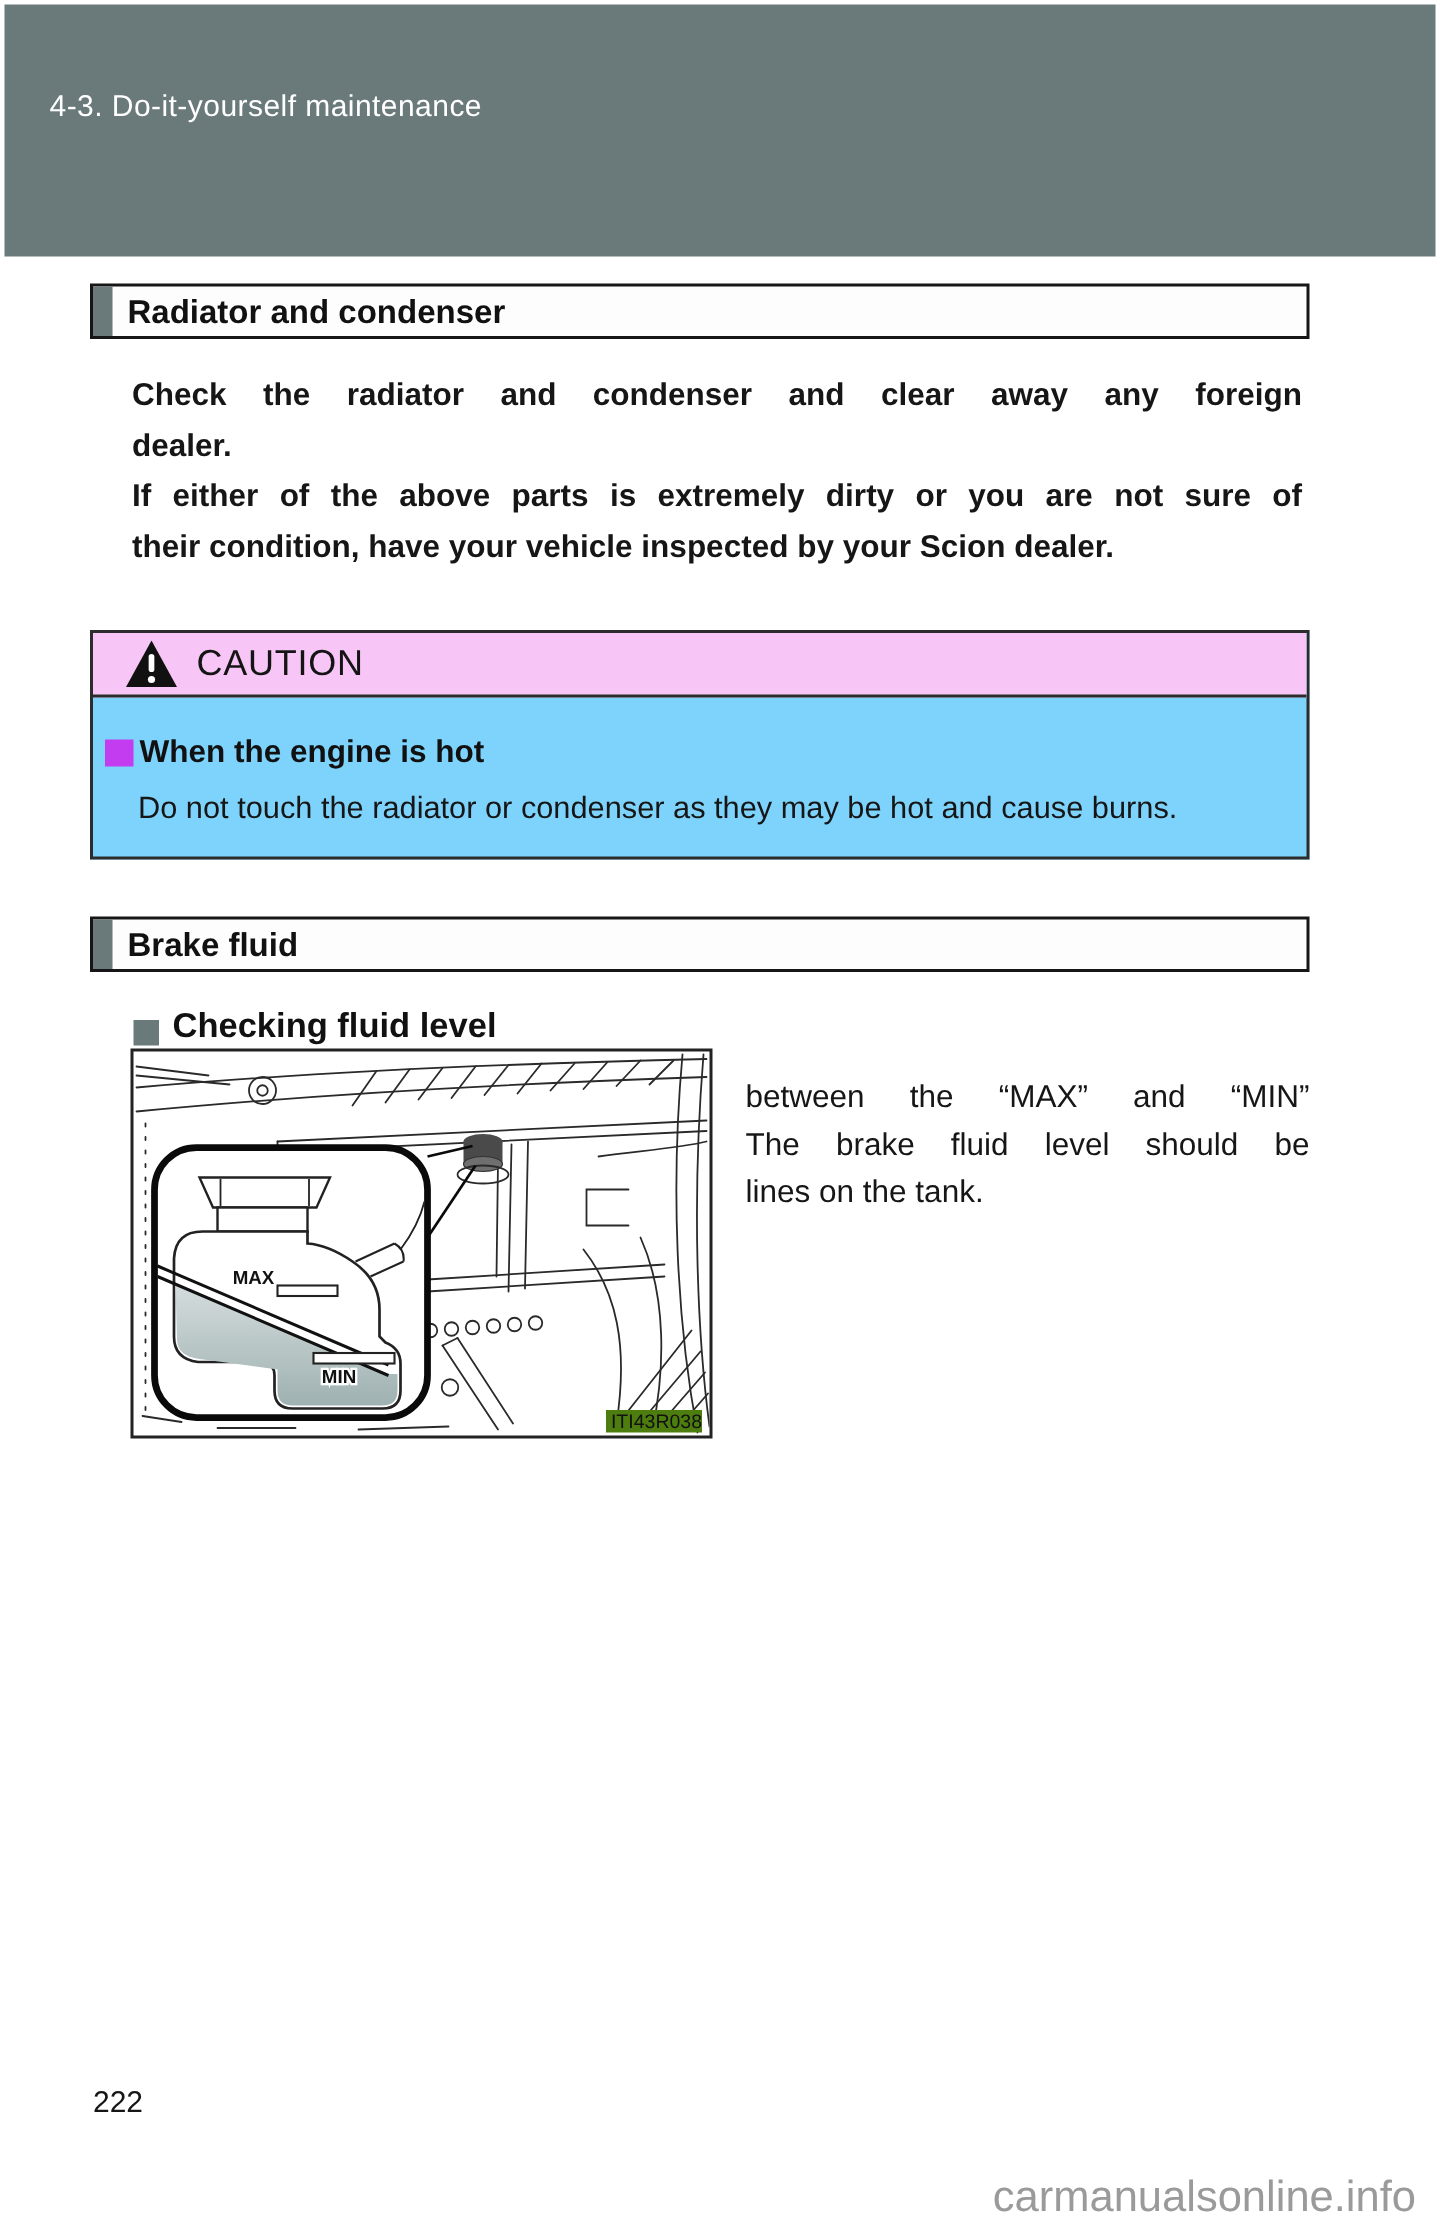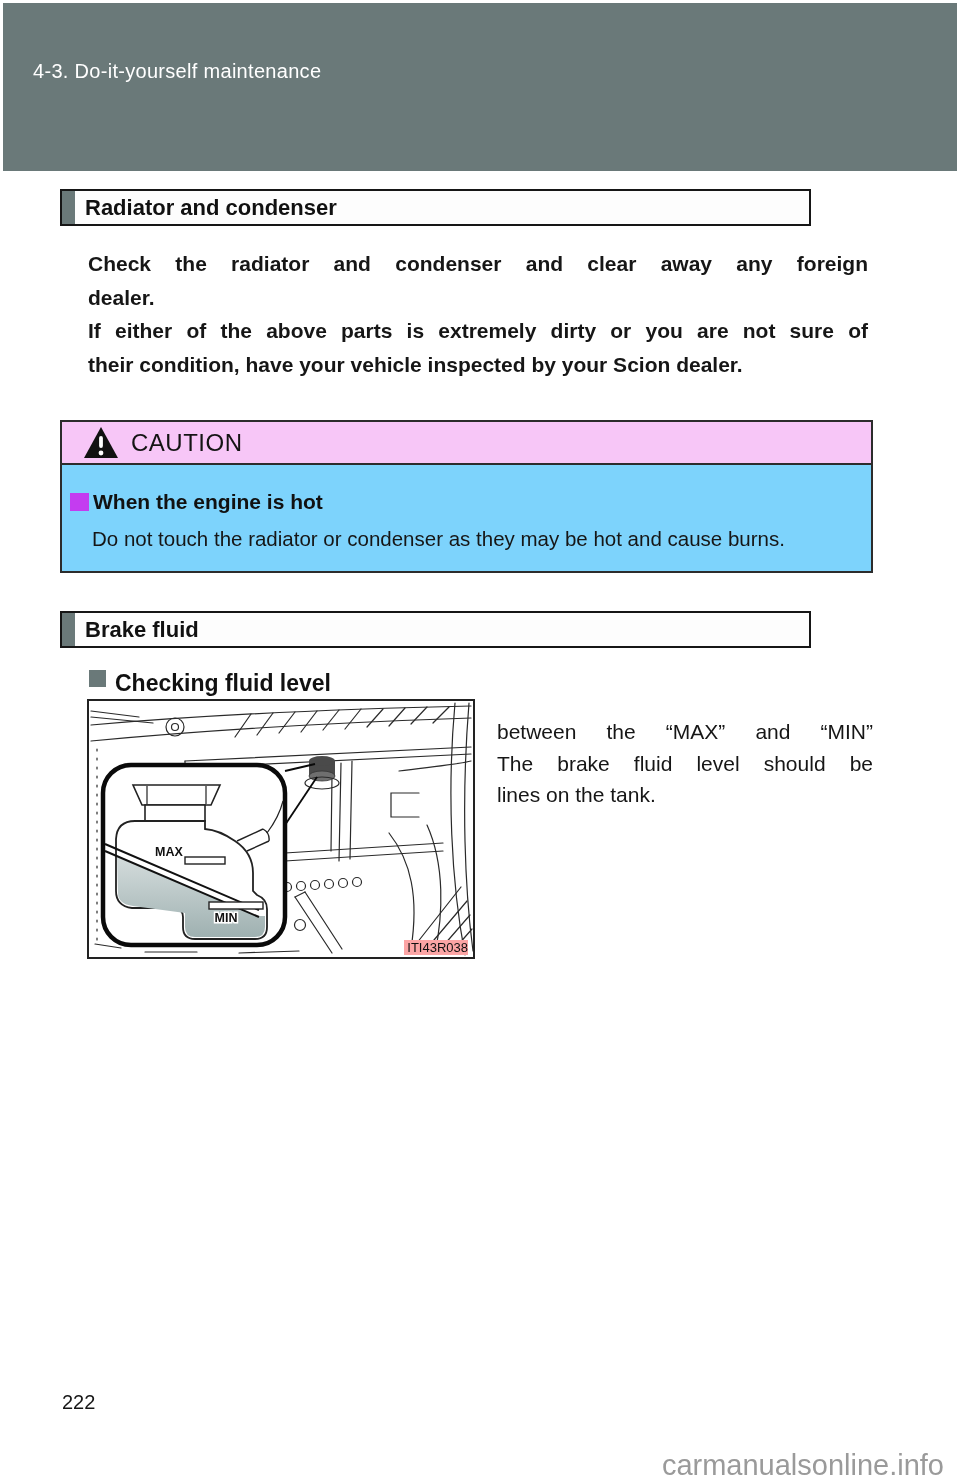--- a/index.html
+++ b/index.html
@@ -4,21 +4,21 @@
 <style>
   html,body{margin:0;padding:0;background:#fff;}
   .page{
     position:relative;width:960px;height:1484px;background:#ffffff;overflow:hidden;
     font-family:"Liberation Sans", sans-serif;color:#1a1a1a;
   }
   
   .banner{position:absolute;left:3px;top:3px;width:954px;height:168px;background:#6a7979;}
   .banner-title{position:absolute;left:30px;top:56px;font-size:20px;line-height:24px;color:#ffffff;letter-spacing:.3px;}
   
-  .sec-header{position:absolute;left:60px;width:751px;height:37px;box-sizing:border-box;
+  .sec-header{position:absolute;left:60px;width:813px;height:37px;box-sizing:border-box;
     background:#fdfdfd;border:2px solid #161616;display:flex;align-items:stretch;}
   .sec-accent{width:13px;background:#6a7979;flex:0 0 13px;}
   .sec-title{font-weight:bold;font-size:22px;align-self:center;padding-left:10px;color:#111;}
   #hdr-radiator{top:189px;}
   #hdr-brake{top:611px;}
   
   .body-text{position:absolute;left:88px;top:247px;width:780px;font-size:21px;line-height:33.5px;color:#161616;font-weight:bold;}
   .jline{text-align:justify;text-align-last:justify;}
   .lline{text-align:left;}
   
@@ -26,28 +26,28 @@
     border:2px solid #2c2c2c;background:#7dd3fc;}
   .caution-band{position:absolute;left:0;top:0;right:0;height:43px;background:#f7c6f7;
     border-bottom:2px solid #2c2c2c;display:flex;align-items:center;padding-left:22px;box-sizing:border-box;}
   .caution-tri{width:34px;height:31px;display:block;}
   .caution-title{font-size:24px;color:#141414;margin-left:13px;letter-spacing:.5px;}
   .caution-subrow{position:absolute;left:8px;top:68px;display:flex;align-items:center;}
   .bullet-magenta{width:19px;height:18px;background:#c43cf0;flex:0 0 19px;}
   .caution-subhead{font-size:21px;font-weight:bold;color:#111;margin-left:4px;}
   .caution-body-abs{position:absolute;left:30px;top:105px;font-size:20.5px;color:#161616;width:760px;}
   
-  .brake-sub{position:absolute;left:89px;top:670px;display:flex;align-items:flex-start;}
+  .brake-sub{position:absolute;left:89px;top:670px;display:flex;align-items:flex-end;}
   .bullet-green{width:17px;height:17px;background:#6a7979;flex:0 0 17px;}
   .brake-sub-label{font-size:23px;font-weight:bold;color:#111;margin-left:9px;}
   
   .figure{position:absolute;left:87px;top:699px;width:388px;height:260px;box-sizing:border-box;
     border:2px solid #222;background:#fff;}
   .figure svg{display:block;}
-  .fig-code{position:absolute;right:5px;bottom:2px;font-size:13px;color:#111;background:#fca5a5;padding-left:3px;}
+  .fig-code{position:absolute;right:5px;bottom:2px;font-size:13px;color:#111;background:#4d7c0f;padding-left:3px;}
   
   .fig-caption{position:absolute;left:497px;top:716px;width:376px;font-size:21px;line-height:31.5px;color:#161616;}
   
   .page-number{position:absolute;left:62px;top:1391px;font-size:20px;color:#161616;}
   .watermark{position:absolute;right:16px;top:1449px;font-size:29px;color:#9a9a9a;text-decoration:none;}
 </style>
 </head>
 <body>
 
 <div class="page">

